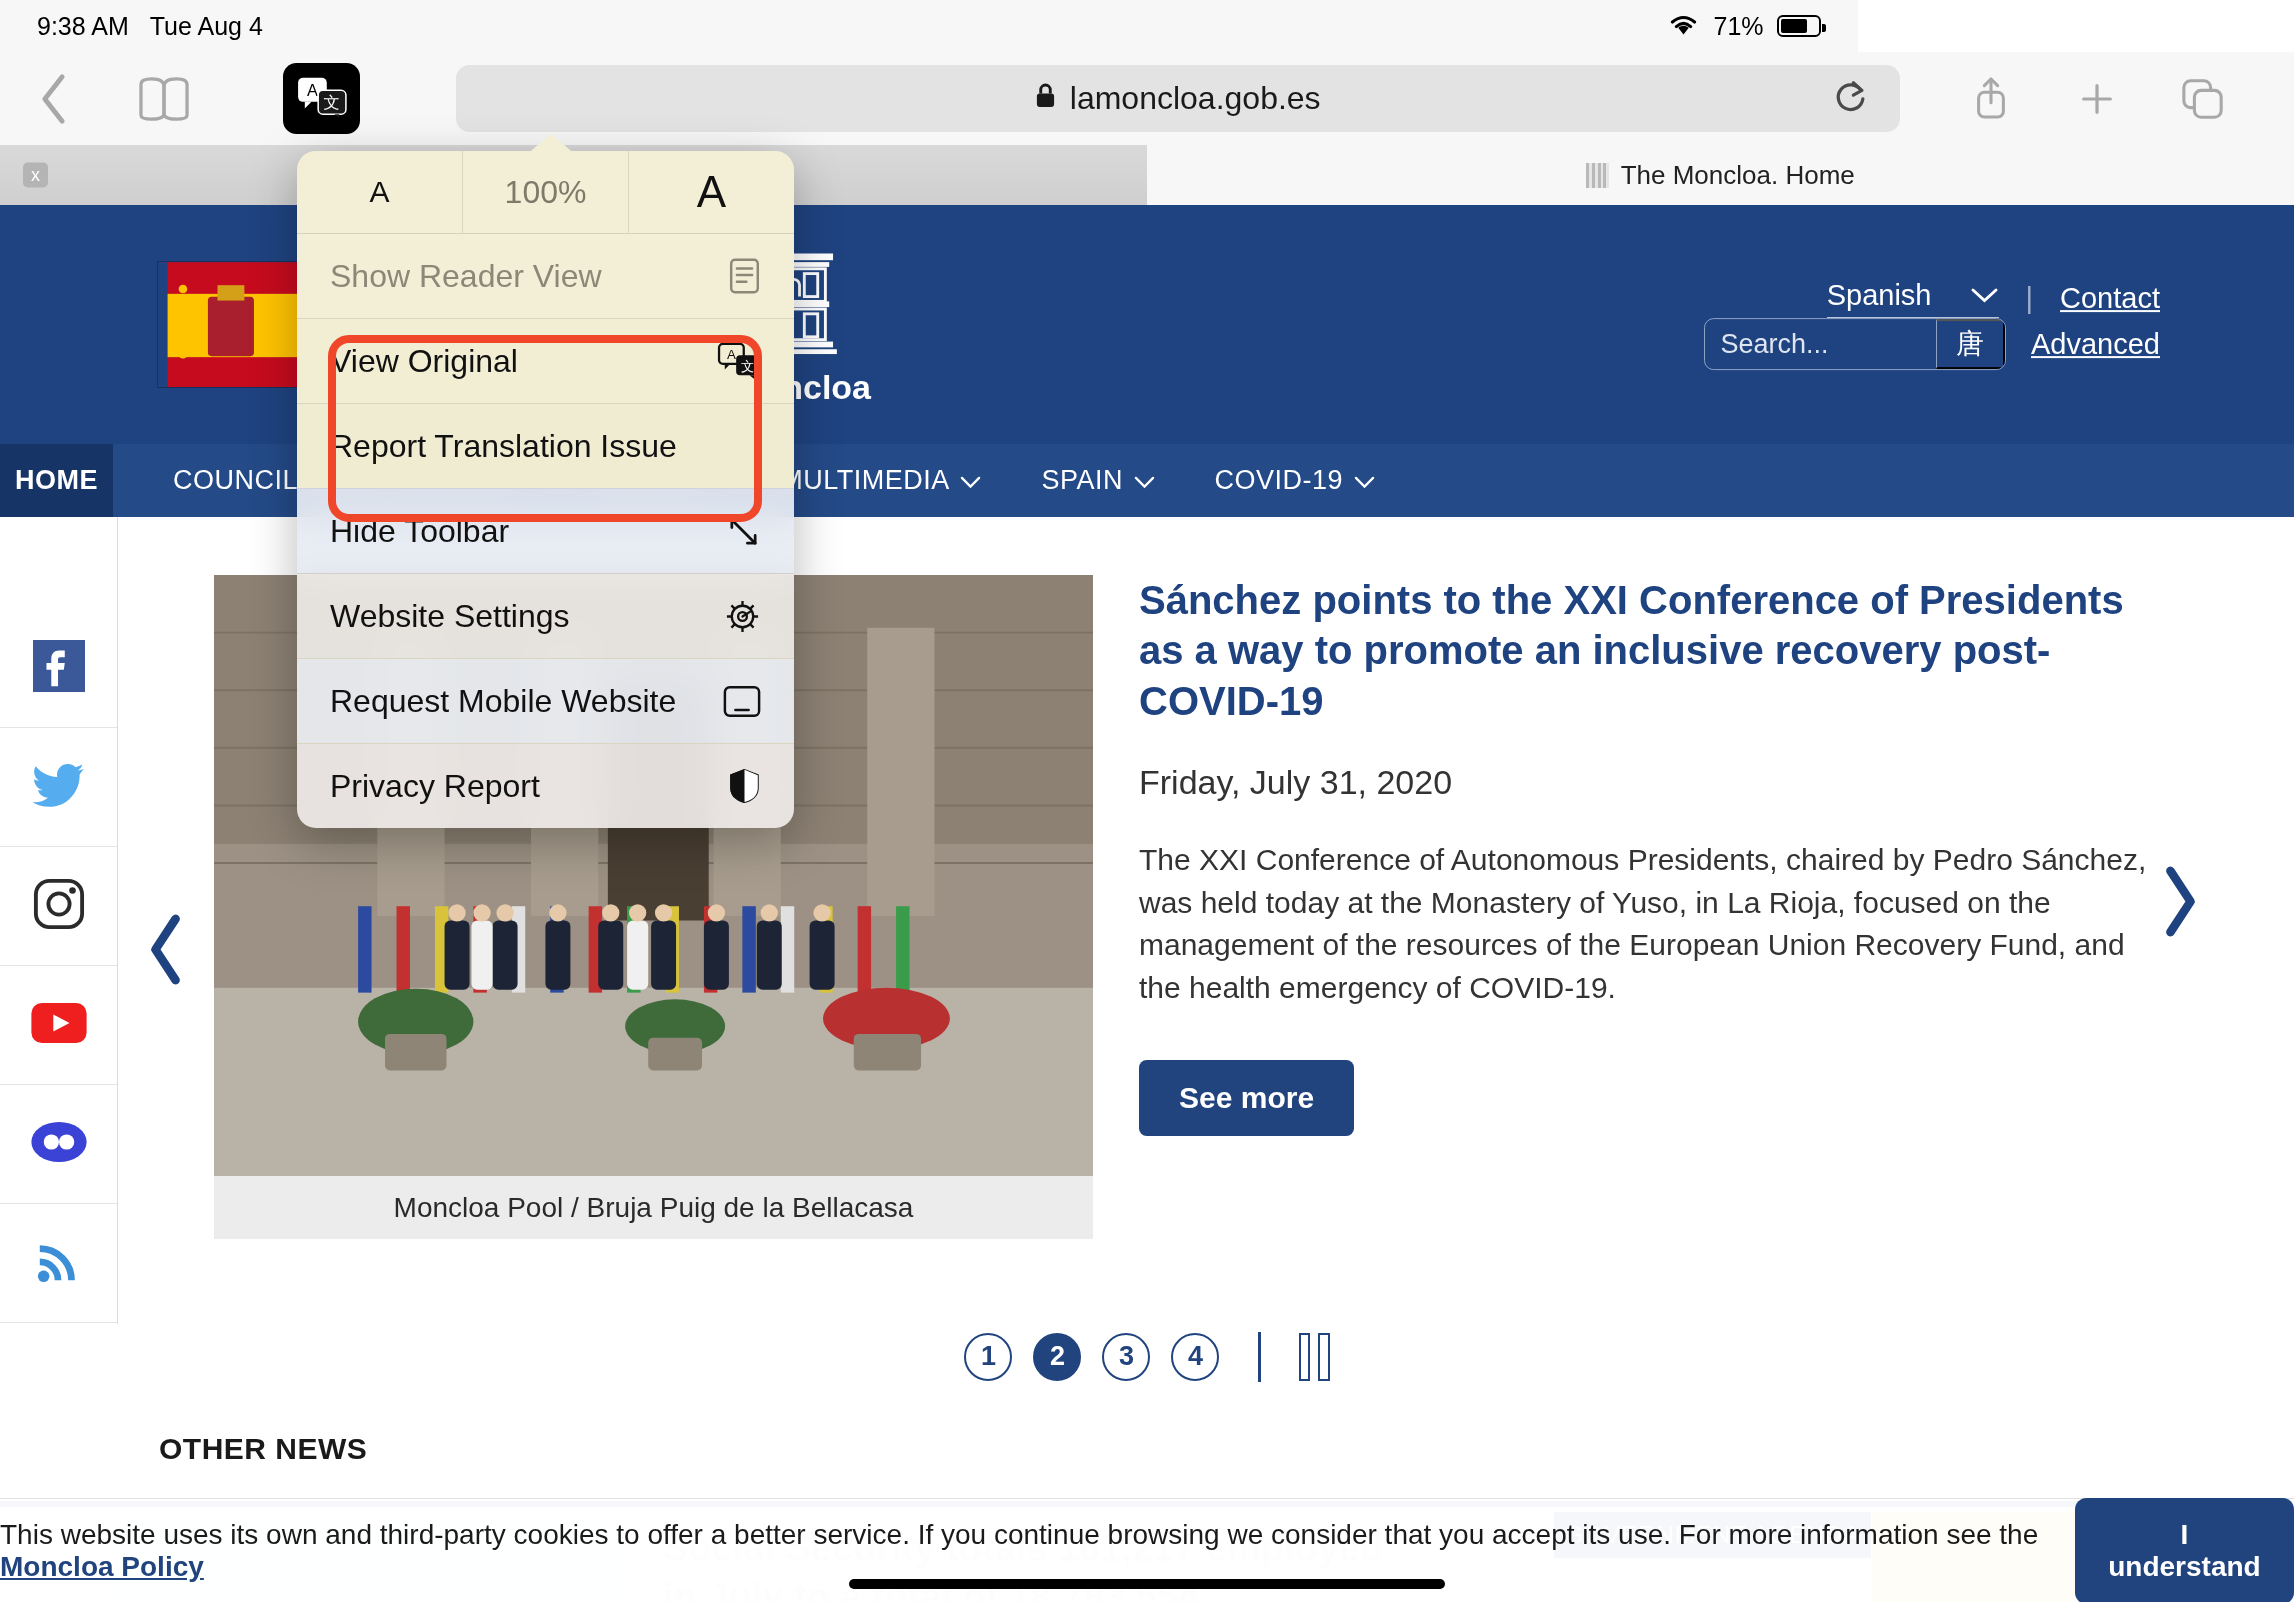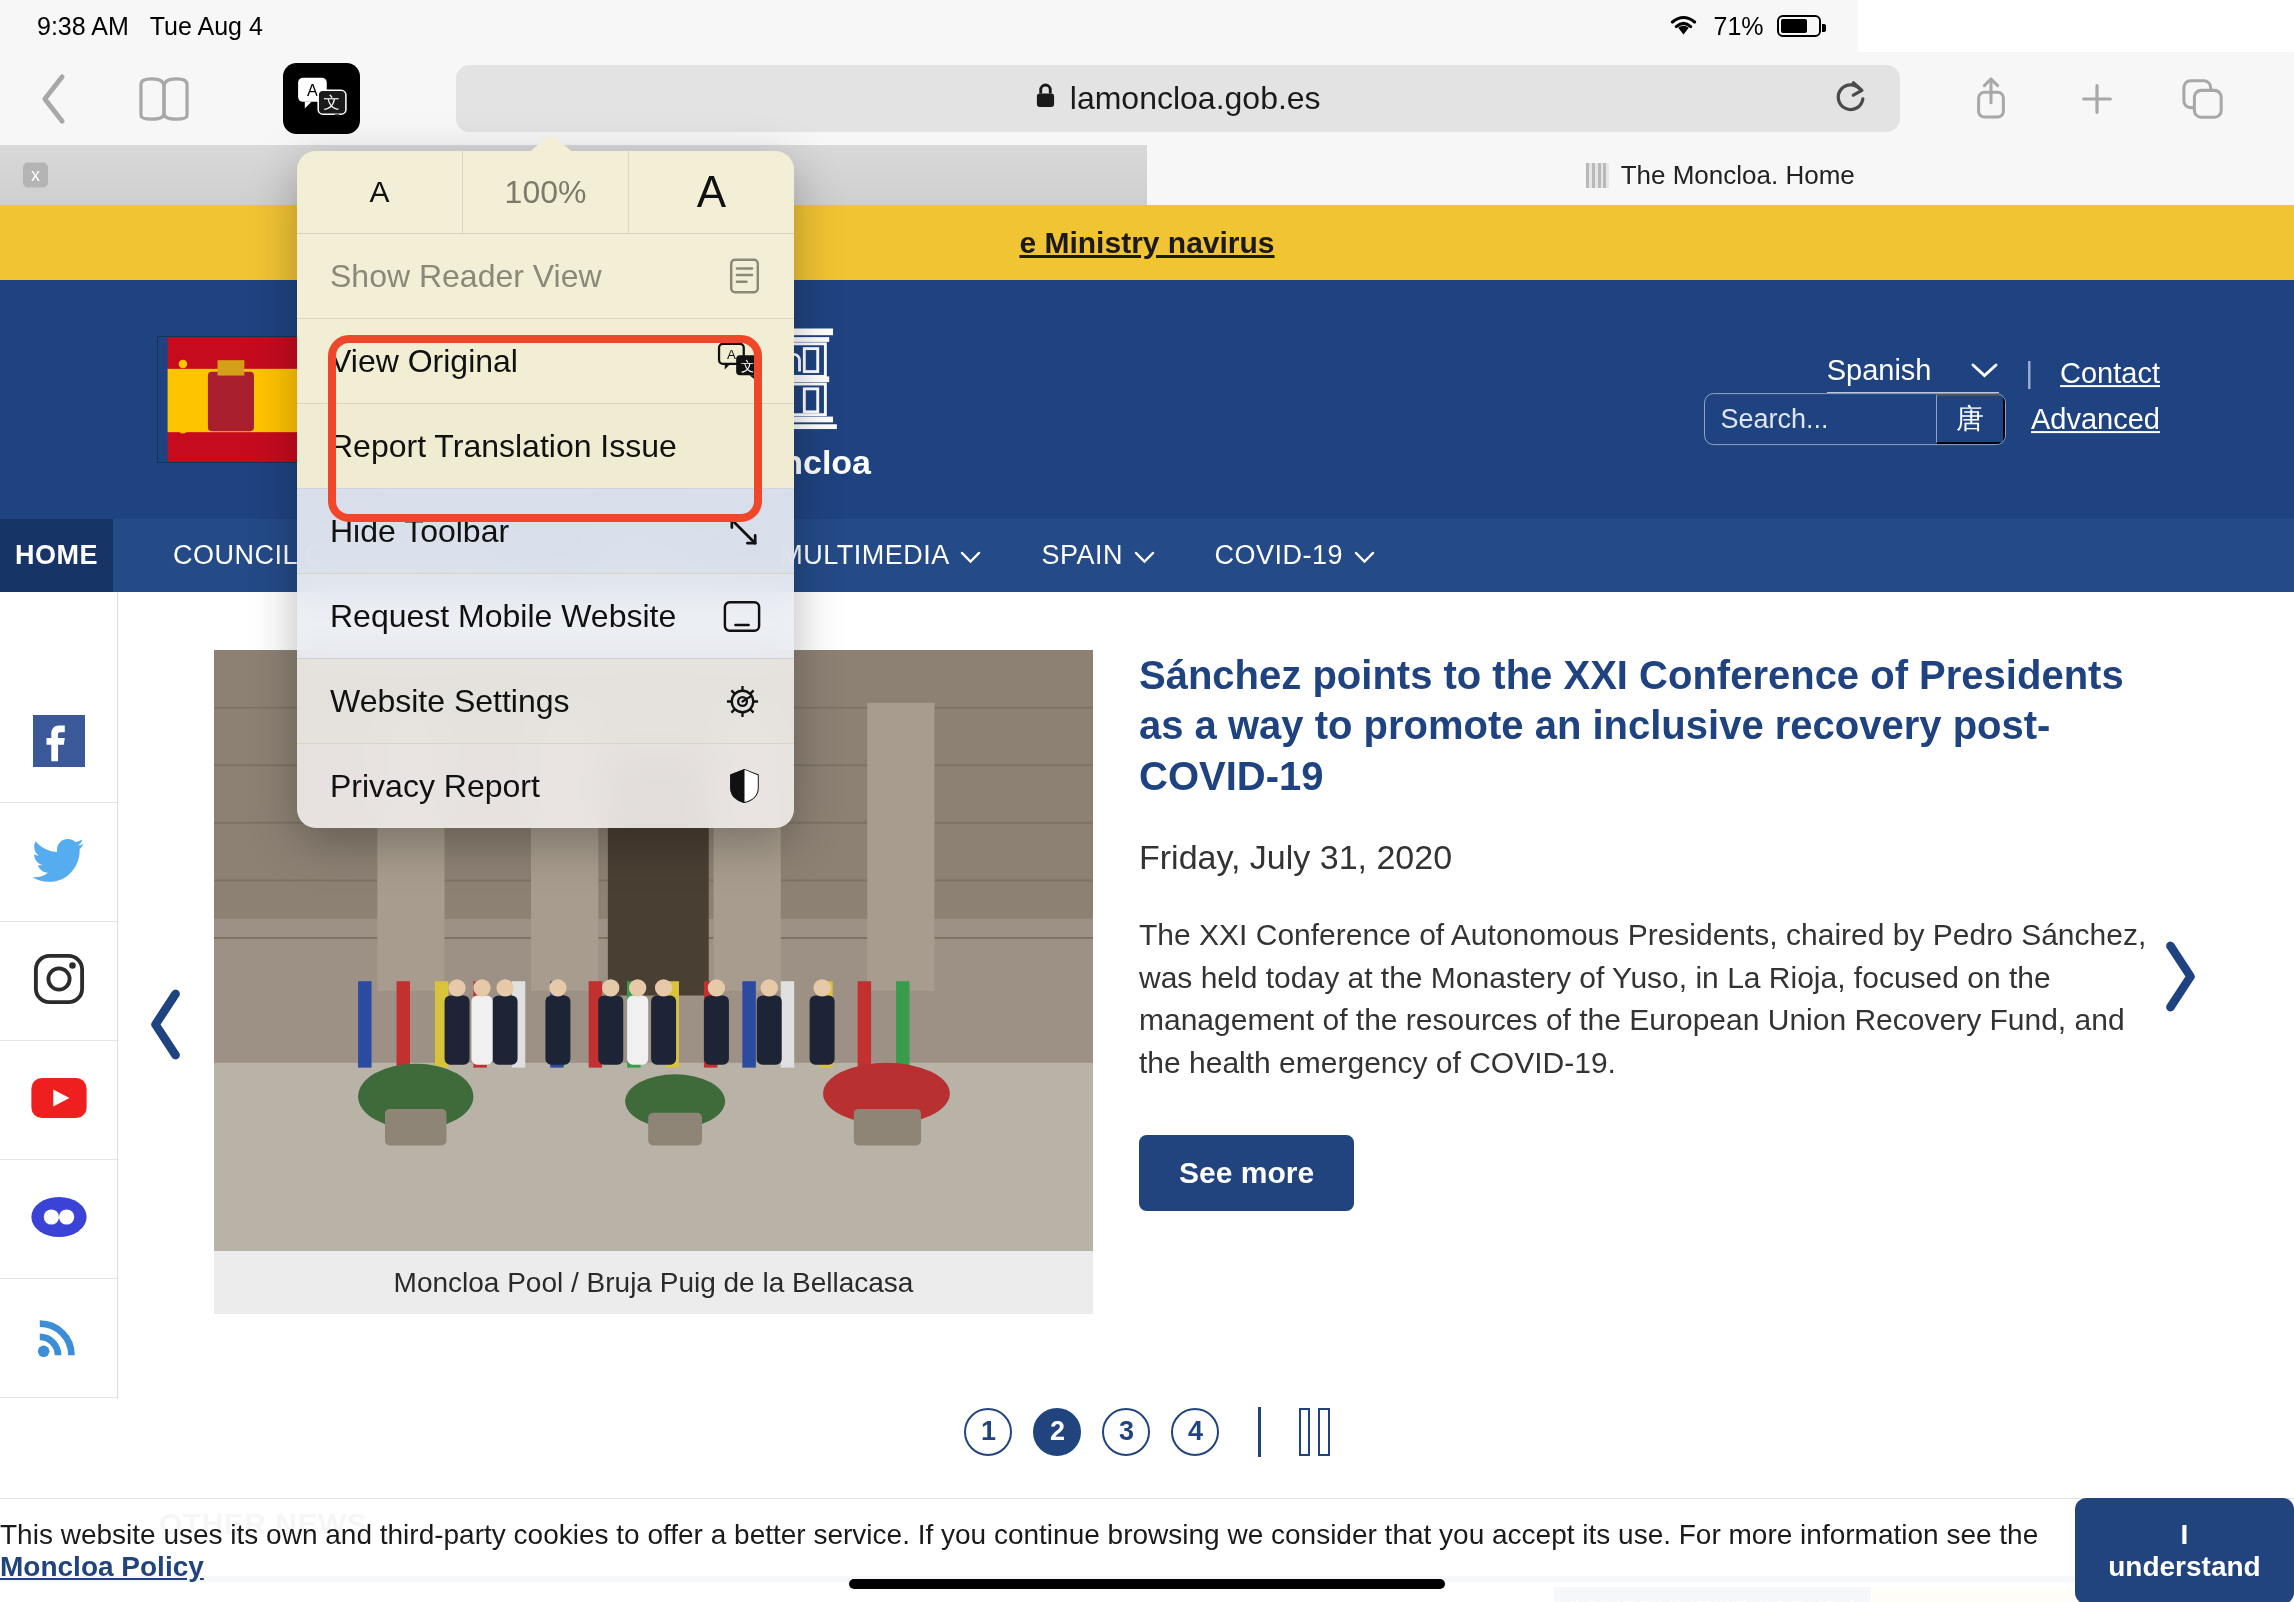--- a/index.html
+++ b/index.html
@@ -346,23 +346,20 @@
     <div class="tab active">
       <span class="tab-label">
         <span class="favicon-moncloa"></span>
         <span>The Moncloa. Home</span>
       </span>
     </div>
   </div>
 
   <div class="page">
 
-    <div class="yellow-banner">
-      <a>e Ministry                                                          navirus</a>
-    </div>
 
     <div class="site-header">
       <div class="flag-img">
         <svg width="190" height="127" viewBox="0 0 198 132">
           <rect width="198" height="132" fill="#c60b1e"></rect>
           <rect y="33" width="198" height="66" fill="#ffc400"></rect>
           <rect x="0" y="0" width="10" height="132" fill="#1f4380"></rect>
           <circle cx="26" cy="28" r="4.5" fill="#ffc400"></circle>
           <circle cx="22" cy="48" r="4.5" fill="#ffc400"></circle>
           <circle cx="22" cy="74" r="4.5" fill="#ffc400"></circle>
@@ -681,44 +678,44 @@
       <span>Hide Toolbar</span>
       <span class="pop-icon">
         <svg width="35" height="35" viewBox="0 0 36 36">
             <path d="M14 6 L6 6 L6 14" stroke="#111" stroke-width="2.8" fill="none" stroke-linecap="round" stroke-linejoin="round"></path>
             <path d="M6 6 L30 30" stroke="#111" stroke-width="2.8" stroke-linecap="round"></path>
             <path d="M22 30 L30 30 L30 22" stroke="#111" stroke-width="2.8" fill="none" stroke-linecap="round" stroke-linejoin="round"></path>
           </svg>
       </span>
     </div>
 
-    <div class="pop-row gray2">
-      <span>Request Mobile Website</span>
-      <span class="pop-icon">
-        <svg width="38" height="33" viewBox="0 0 40 34">
-            <rect x="2" y="2" width="36" height="30" rx="5" stroke="#111" stroke-width="2.6" fill="none"></rect>
-            <path d="M13 26h14" stroke="#111" stroke-width="2.6" stroke-linecap="round"></path>
-          </svg>
-      </span>
-    </div>
-
     <div class="pop-row gray3">
       <span>Website Settings</span>
       <span class="pop-icon">
         <svg width="37" height="37" viewBox="0 0 38 38">
           <g stroke="#111" stroke-width="2.4" fill="none">
             <circle cx="19" cy="19" r="11"></circle>
             <circle cx="19" cy="19" r="4.5"></circle>
             <path d="M19 3 v5 M19 30 v5 M3 19 h5 M30 19 h5 M7.6 7.6 l3.5 3.5 M26.9 26.9 l3.5 3.5 M30.4 7.6 l-3.5 3.5 M11.1 26.9 l-3.5 3.5"></path>
           </g>
           <path d="M19 19 L27 14" stroke="#111" stroke-width="2.4" stroke-linecap="round"></path>
         </svg>
       </span>
     </div>
 
+    <div class="pop-row gray2">
+      <span>Request Mobile Website</span>
+      <span class="pop-icon">
+        <svg width="38" height="33" viewBox="0 0 40 34">
+            <rect x="2" y="2" width="36" height="30" rx="5" stroke="#111" stroke-width="2.6" fill="none"></rect>
+            <path d="M13 26h14" stroke="#111" stroke-width="2.6" stroke-linecap="round"></path>
+          </svg>
+      </span>
+    </div>
+
     <div class="pop-row gray4">
       <span>Privacy Report</span>
       <span class="pop-icon">
         <svg width="33" height="38" viewBox="0 0 34 40">
             <path d="M17 2 L32 8 v14 c0 9-7 14-15 16 C9 36 2 31 2 22 V8 Z" fill="#111"></path>
             <path d="M17 2 L32 8 v14 c0 9-7 14-15 16 Z" fill="#fff" opacity="0"></path>
             <path d="M17 2 v36 C9 36 2 31 2 22 V8 Z" fill="#111"></path>
             <path d="M17 3 L31 8.6 v13.4 c0 8.4-6.4 13-14 14.9 Z" fill="#fff"></path>
           </svg>
       </span>

